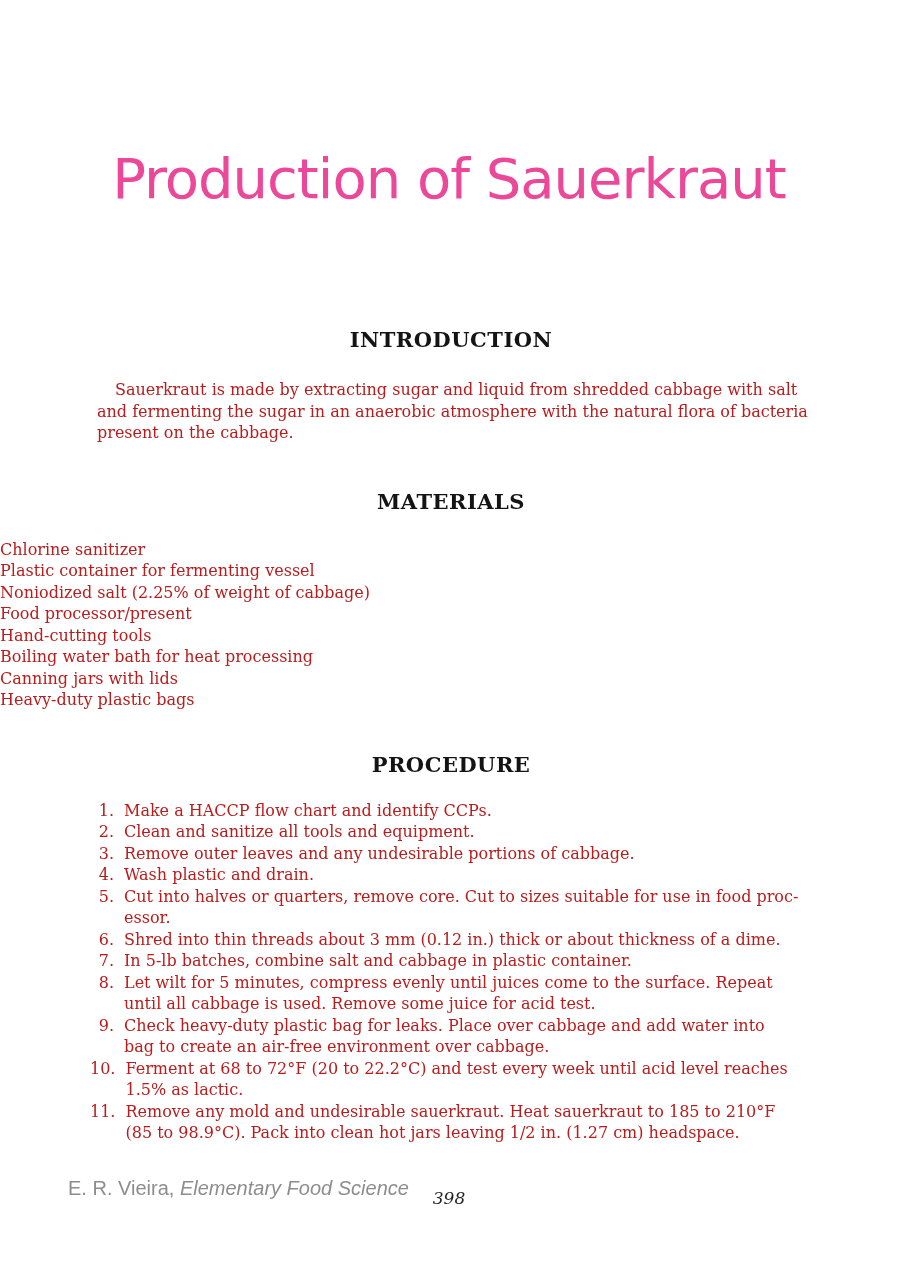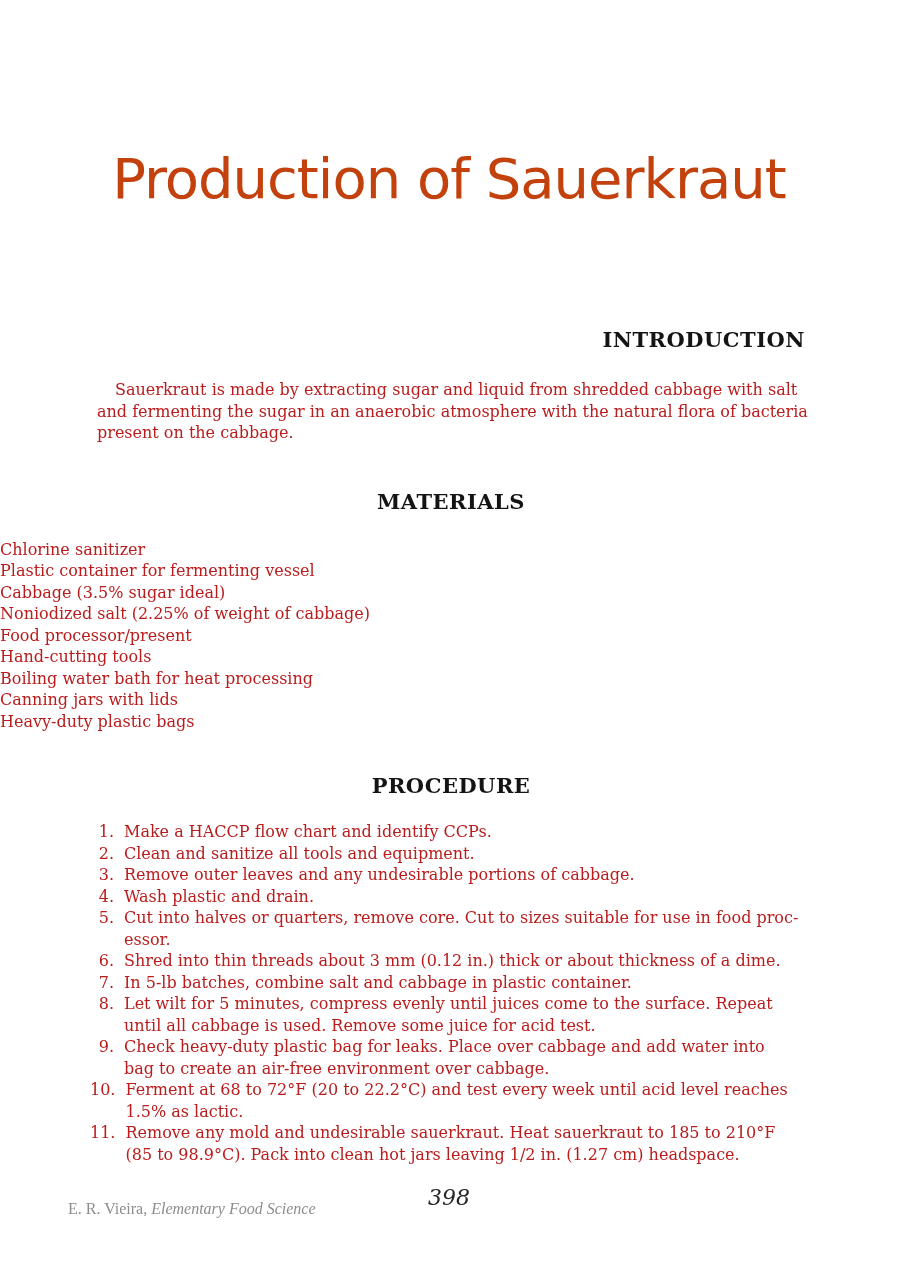--- a/index.html
+++ b/index.html
@@ -19,35 +19,35 @@
 
   .doc-title {
     margin-top: 148px;
     width: 898px;
     text-align: center;
     font-family: "DejaVu Sans", sans-serif;
     font-weight: 500;
     font-size: 56px;
     line-height: 62px;
     letter-spacing: -1px;
-    color: #c2410c;
+    color: #ec4899;
     white-space: nowrap;
   }
 
   .sec-heading {
     width: 708px;
     margin-left: 97px;
     text-align: center;
     font-size: 21px;
     line-height: 26px;
     font-weight: bold;
     letter-spacing: 0.5px;
     color: #141414;
   }
-  .h-intro { margin-top: 117px; text-align: right; }
+  .h-intro { margin-top: 117px; }
   .h-mat   { margin-top: 45px; }
   .h-proc  { margin-top: 41px; }
 
   .body-text {
     font-size: 16px;
     line-height: 21.5px;
     color: #b91c1c;
   }
 
   .intro-para {
@@ -77,57 +77,56 @@
     padding-right: 10px;
   }
   .step-text {
     width: 745px;
     white-space: pre-line;
   }
 
   .footer {
     margin-top: 33px;
     margin-left: 68px;
-    font-family: Liberation Serif, serif;
-    font-size: 16px;
+    font-family: Liberation Sans, sans-serif;
+    font-size: 20px;
     line-height: 22px;
     color: #8d8d8d;
   }
   .footer em { font-style: italic; }
 
   .page-number {
     position: absolute;
     top: 1186px;
     left: 0;
     width: 898px;
     text-align: center;
     font-family: "DejaVu Serif", serif;
     font-style: italic;
-    font-size: 22px;
+    font-size: 17px;
     line-height: 24px;
     color: #262626;
   }
 </style>
 </head>
 <body>
 
 <main class="page">
 
   <h1 class="doc-title">Production of Sauerkraut</h1>
 
   <h2 class="sec-heading h-intro">INTRODUCTION</h2>
   <p class="body-text intro-para">Sauerkraut is made by extracting sugar and liquid from shredded cabbage with salt
 and fermenting the sugar in an anaerobic atmosphere with the natural flora of bacteria
 present on the cabbage.</p>
 
   <h2 class="sec-heading h-mat">MATERIALS</h2>
   <ul class="body-text mat-list">
     <li>Chlorine sanitizer</li>
     <li>Plastic container for fermenting vessel</li>
-    <li>Cabbage (3.5% sugar ideal)</li>
     <li>Noniodized salt (2.25% of weight of cabbage)</li>
     <li>Food processor/present</li>
     <li>Hand-cutting tools</li>
     <li>Boiling water bath for heat processing</li>
     <li>Canning jars with lids</li>
     <li>Heavy-duty plastic bags</li>
   </ul>
 
   <h2 class="sec-heading h-proc">PROCEDURE</h2>
   <ol class="body-text proc-list">

